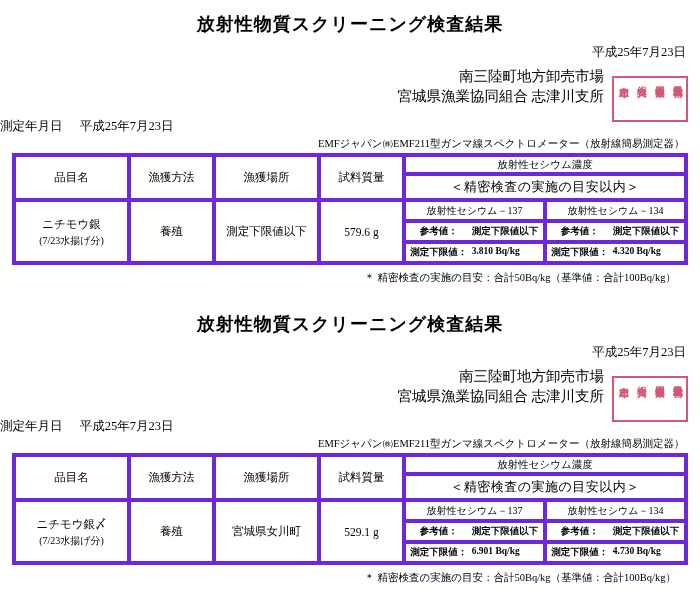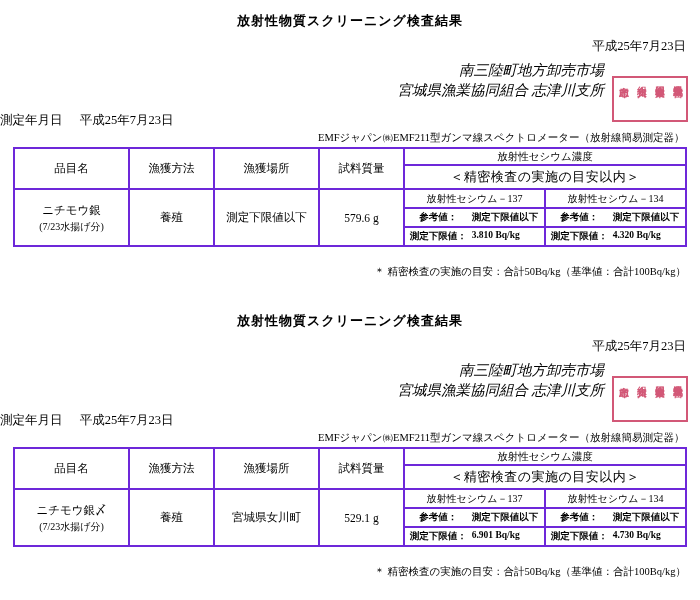--- a/index.html
+++ b/index.html
@@ -21,38 +21,37 @@
   }
   .report {
     position: relative;
     width: 700px;
   }
   .report.first { height: 300px; }
   .report.second { height: 300px; }
 
   .title {
     text-align: center;
-    font-size: 13px;
+    font-size: 18px;
     font-weight: bold;
     letter-spacing: 1px;
     padding-top: 12px;
   }
   .date-right {
     text-align: right;
     font-size: 12.5px;
     padding-right: 14px;
     padding-top: 8px;
   }
   .org-block {
     text-align: right;
     font-size: 14.5px;
     padding-right: 96px;
     line-height: 1.35;
     margin-top: 6px;
-    font-style: italic;
   }
   .org-line2 { white-space: nowrap; }
 
   .stamp {
     position: absolute;
     right: 12px;
     width: 76px;
     height: 46px;
     border: 2px solid #d05070;
     color: #d05070;
@@ -92,21 +91,21 @@
     white-space: nowrap;
   }
 
   table.main {
     border-collapse: collapse;
     margin: 2px auto 0 auto;
     width: 672px;
     table-layout: fixed;
   }
   table.main td, table.main th {
-    border: 2px solid #6d28d9;
+    border: 4px solid #6d28d9;
     text-align: center;
     vertical-align: middle;
     font-weight: normal;
     padding: 0;
   }
   .hdr {
     font-size: 11.5px;
     height: 38px;
   }
   .hdr-cs {
@@ -143,22 +142,22 @@
   .ref-row .inner span {
     display: inline-block;
     font-weight: bold;
   }
   .ref-label { width: 48%; text-align: center; }
   .ref-value { width: 52%; text-align: left; }
 
   .note {
     font-size: 10.5px;
     text-align: right;
-    padding-right: 14px;
-    margin-top: 18px;
+    padding-right: 24px;
+    margin-top: 6px;
     white-space: nowrap;
   }
 </style>
 </head>
 <body>
 
 <div class="page">
 
   <div class="report first">
 

